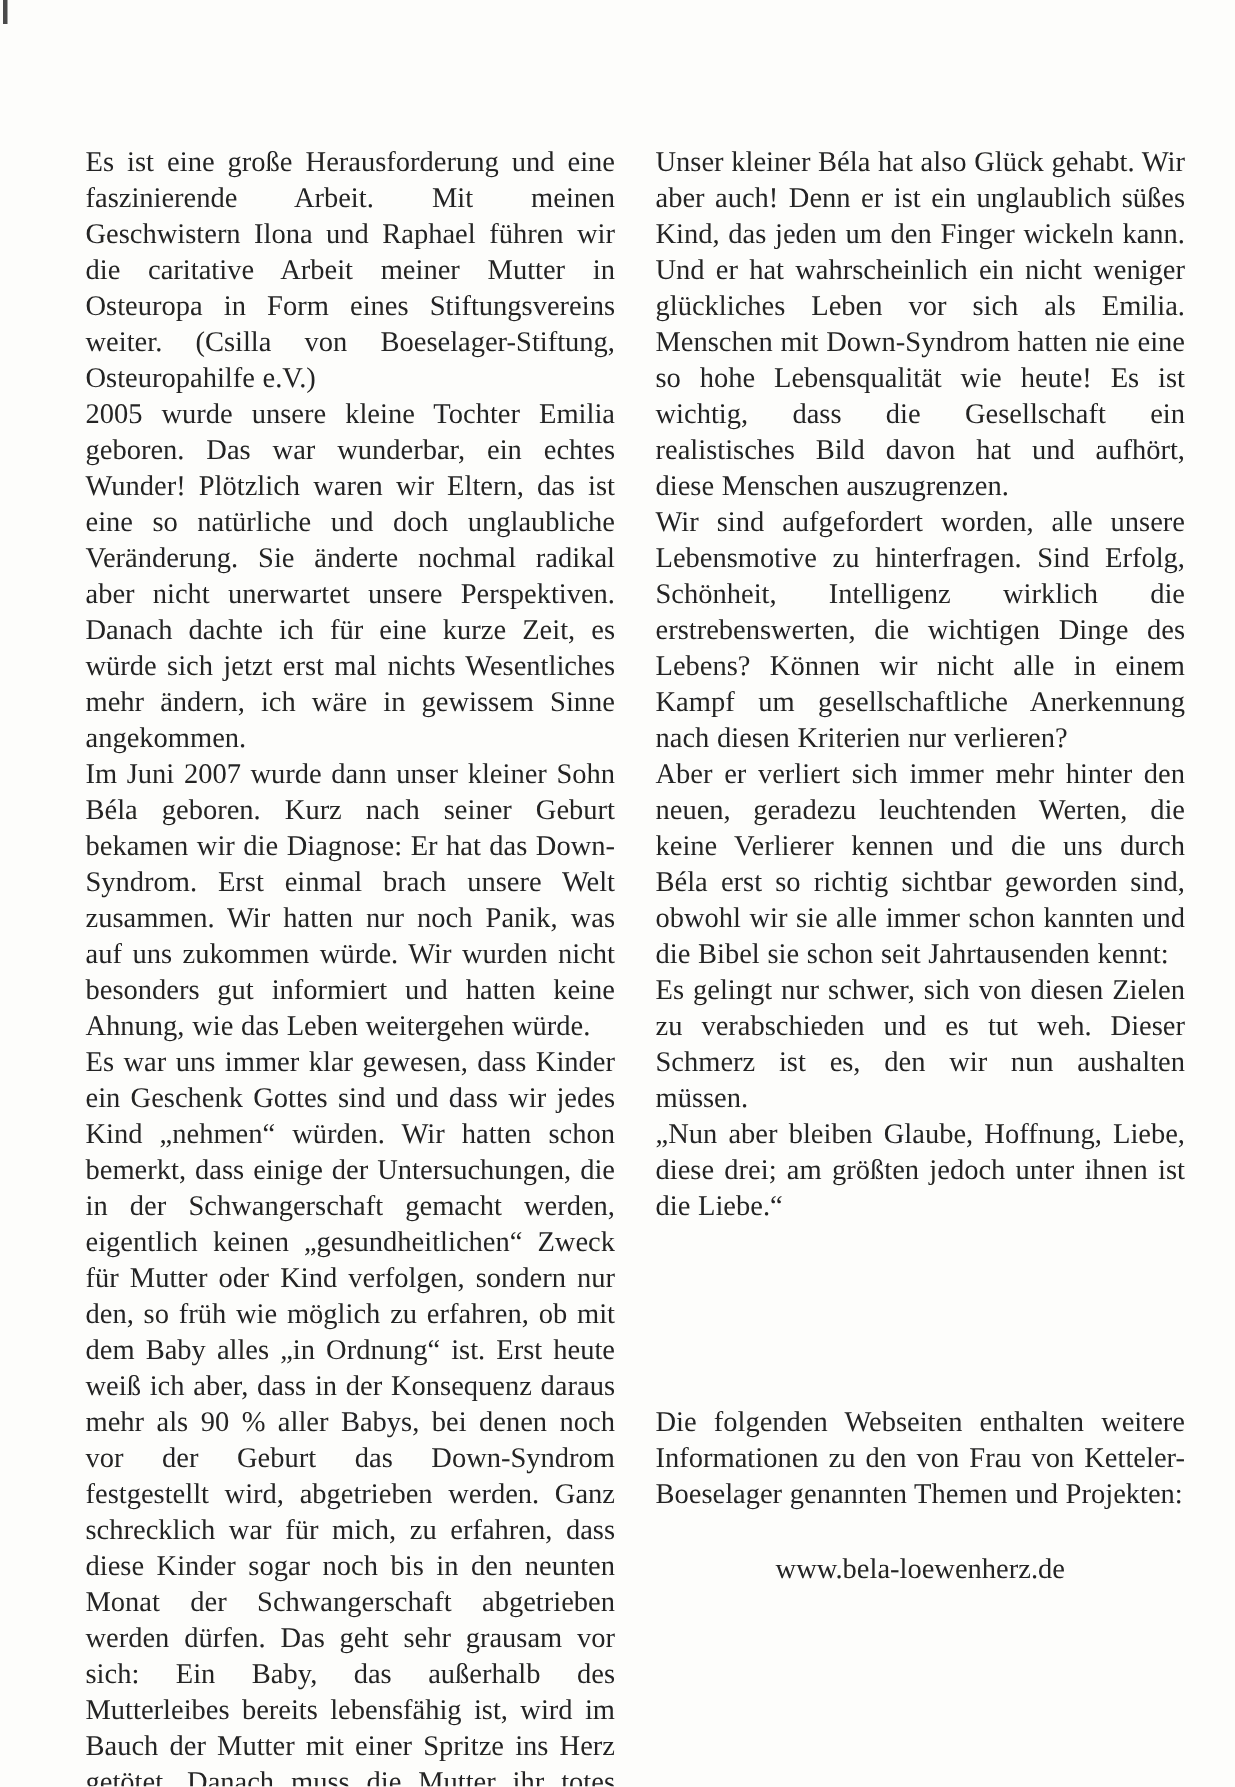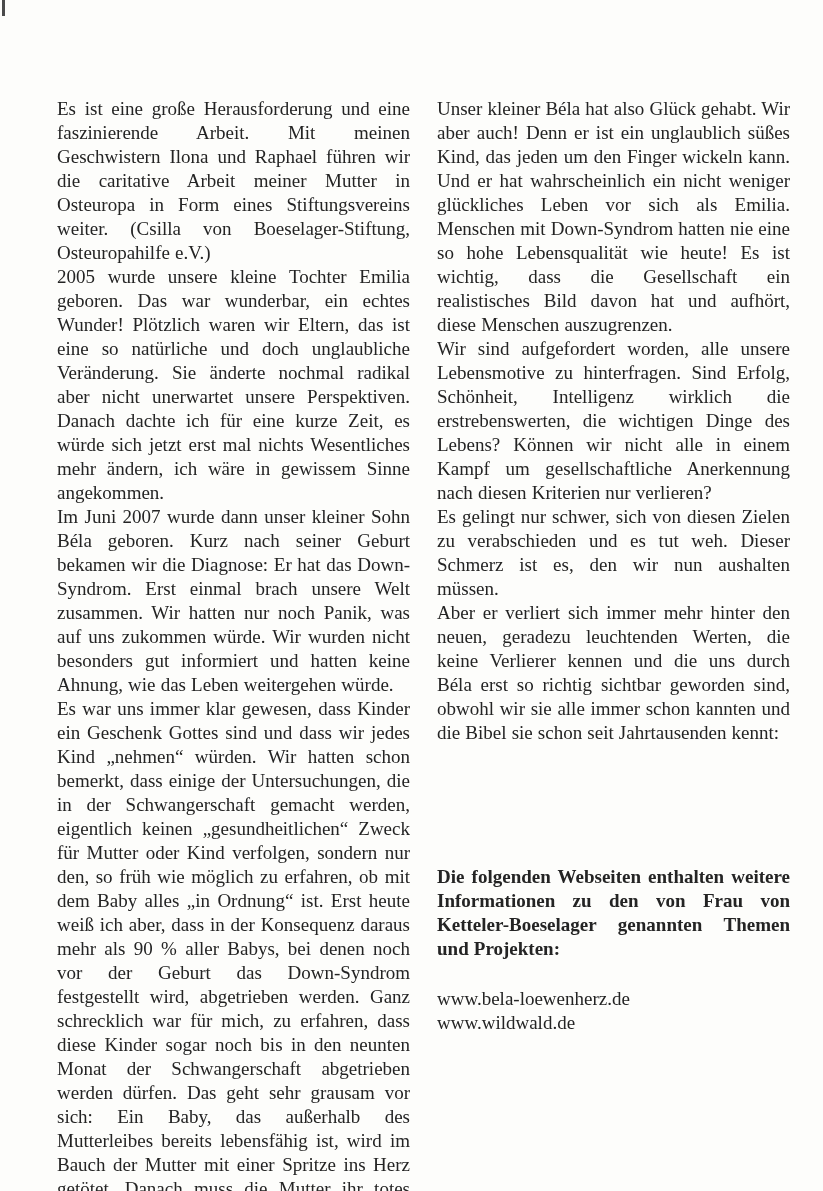--- a/index.html
+++ b/index.html
@@ -40,50 +40,49 @@
     -webkit-hyphens: auto;
     word-spacing: 0.02em;
   }
   .column p {
     margin: 0;
     padding: 0;
   }
   .footer-intro {
     margin: 0;
     margin-top: 120px !important;
-    font-weight: bold;
   }
   .websites {
     margin-top: 26px;
     text-align: left;
   }
   .websites p {
-    text-align: left;
+    text-align: center;
     hyphens: none;
   }
 </style>
 </head>
 <body>
 
 <div class="page">
   <div class="scan-mark"></div>
   <div class="columns">
     <div class="column">
         <p>Es ist eine große Herausforderung und eine faszinierende Arbeit. Mit meinen Geschwistern Ilona und Raphael führen wir die caritative Arbeit meiner Mutter in Osteuropa in Form eines Stiftungsvereins weiter. (Csilla von Boeselager-Stiftung, Osteuropahilfe e.V.)</p>
         <p>2005 wurde unsere kleine Tochter Emilia geboren. Das war wunderbar, ein echtes Wunder! Plötzlich waren wir Eltern, das ist eine so natürliche und doch unglaubliche Veränderung. Sie änderte nochmal radikal aber nicht unerwartet unsere Perspektiven. Danach dachte ich für eine kurze Zeit, es würde sich jetzt erst mal nichts Wesentliches mehr ändern, ich wäre in gewissem Sinne angekommen.</p>
         <p>Im Juni 2007 wurde dann unser kleiner Sohn Béla geboren. Kurz nach seiner Geburt bekamen wir die Diagnose: Er hat das Down-Syndrom. Erst einmal brach unsere Welt zusammen. Wir hatten nur noch Panik, was auf uns zukommen würde. Wir wurden nicht besonders gut informiert und hatten keine Ahnung, wie das Leben weitergehen würde.</p>
         <p>Es war uns immer klar gewesen, dass Kinder ein Geschenk Gottes sind und dass wir jedes Kind „nehmen“ würden. Wir hatten schon bemerkt, dass einige der Untersuchungen, die in der Schwangerschaft gemacht werden, eigentlich keinen „gesundheitlichen“ Zweck für Mutter oder Kind verfolgen, sondern nur den, so früh wie möglich zu erfahren, ob mit dem Baby alles „in Ordnung“ ist. Erst heute weiß ich aber, dass in der Konsequenz daraus mehr als 90 % aller Babys, bei denen noch vor der Geburt das Down-Syndrom festgestellt wird, abgetrieben werden. Ganz schrecklich war für mich, zu erfahren, dass diese Kinder sogar noch bis in den neunten Monat der Schwangerschaft abgetrieben werden dürfen. Das geht sehr grausam vor sich: Ein Baby, das außerhalb des Mutterleibes bereits lebensfähig ist, wird im Bauch der Mutter mit einer Spritze ins Herz getötet. Danach muss die Mutter ihr totes Kind auf natürlichem Wege gebären. Die ethische Brisanz dieser Selektion behinderten Lebens wird in der Öffentlichkeit nicht wirklich wahrgenommen, obwohl wir</p>
       </div>
     <div class="column">
       <div>
           <p>Unser kleiner Béla hat also Glück gehabt. Wir aber auch! Denn er ist ein unglaublich süßes Kind, das jeden um den Finger wickeln kann. Und er hat wahrscheinlich ein nicht weniger glückliches Leben vor sich als Emilia. Menschen mit Down-Syndrom hatten nie eine so hohe Lebensqualität wie heute! Es ist wichtig, dass die Gesellschaft ein realistisches Bild davon hat und aufhört, diese Menschen auszugrenzen.</p>
           <p>Wir sind aufgefordert worden, alle unsere Lebensmotive zu hinterfragen. Sind Erfolg, Schönheit, Intelligenz wirklich die erstrebenswerten, die wichtigen Dinge des Lebens? Können wir nicht alle in einem Kampf um gesellschaftliche Anerkennung nach diesen Kriterien nur verlieren?</p>
+          <p>Aber er verliert sich immer mehr hinter den neuen, geradezu leuchtenden Werten, die keine Verlierer kennen und die uns durch Béla erst so richtig sichtbar geworden sind, obwohl wir sie alle immer schon kannten und die Bibel sie schon seit Jahrtausenden kennt:</p>
           <p>Es gelingt nur schwer, sich von diesen Zielen zu verabschieden und es tut weh. Dieser Schmerz ist es, den wir nun aushalten müssen.</p>
-          <p>Aber er verliert sich immer mehr hinter den neuen, geradezu leuchtenden Werten, die keine Verlierer kennen und die uns durch Béla erst so richtig sichtbar geworden sind, obwohl wir sie alle immer schon kannten und die Bibel sie schon seit Jahrtausenden kennt:</p>
+          <p>„Nun aber bleiben Glaube, Hoffnung, Liebe, diese drei; am größten jedoch unter ihnen ist die Liebe.“</p>
         </div>
       <p class="footer-intro">Die folgenden Webseiten enthalten weitere Informationen zu den von Frau von Ketteler-Boeselager genannten Themen und Projekten:</p>
       <div class="websites">
           <p>www.bela-loewenherz.de</p>
-          <p>www.wildwald.de</p>
         </div>
     </div>
   </div>
 </div>
 
 </body></html>

